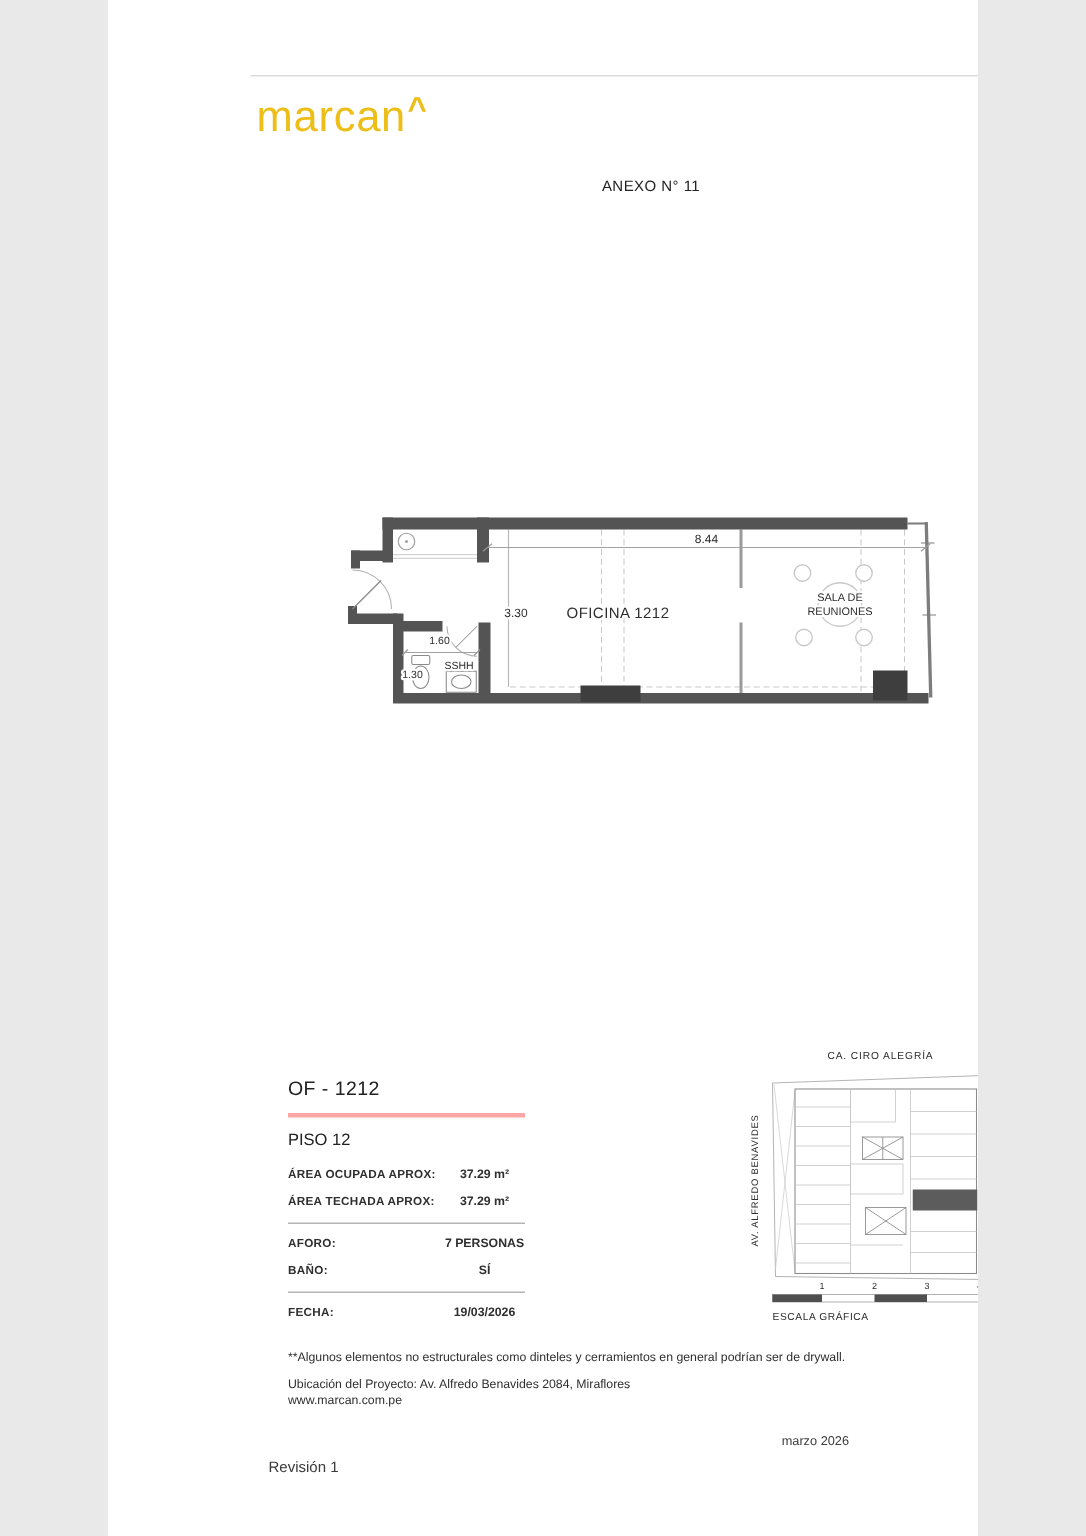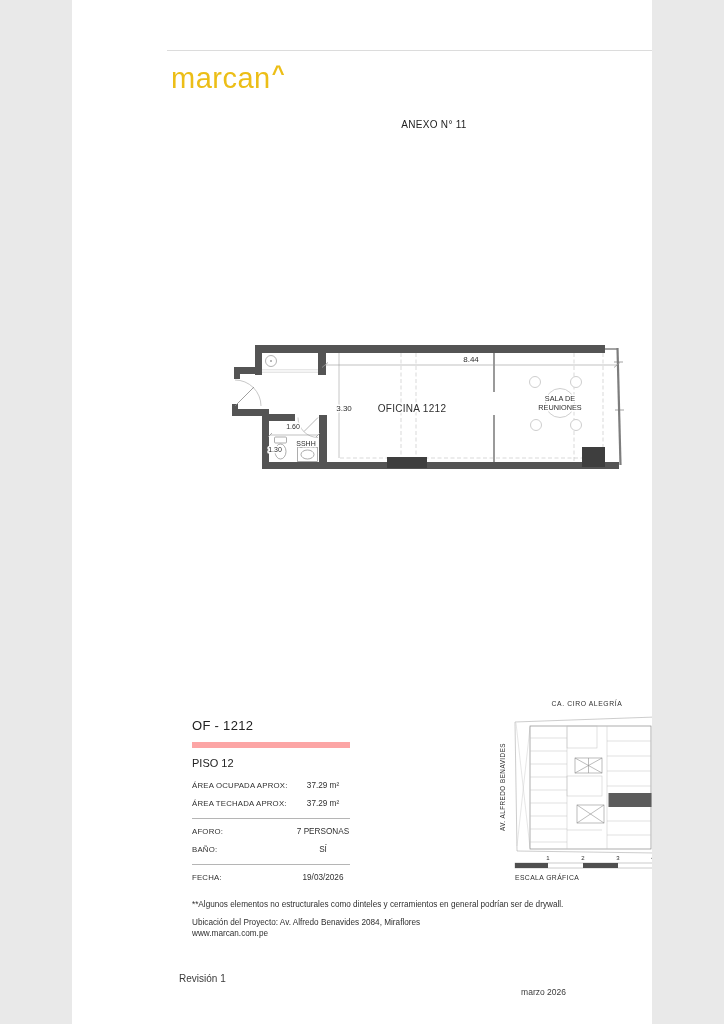--- a/index.html
+++ b/index.html
@@ -23,32 +23,32 @@
   .title .l2{margin-top:3px;}
 
   
   .plan-svg{position:absolute;left:150px;top:335px;}
   .map-svg{position:absolute;left:427px;top:696px;}
   svg text{font-family:"Liberation Sans", sans-serif;fill:#2e2e2e;}
   .halo{paint-order:stroke;stroke:#ffffff;stroke-width:3px;stroke-linejoin:round;}
 
   
   .info{position:absolute;left:120px;top:710px;width:158px;}
-  .info .unit{font-size:13px;font-weight:500;letter-spacing:.3px;color:#222;padding:8px 0 9px 0;border-bottom:6px solid #fca5a5;}
+  .info .unit{font-size:13px;font-weight:500;letter-spacing:.3px;color:#222;padding:8px 0 9px 0;border-bottom:3px solid #fca5a5;}
   .info .floor{font-size:11px;color:#222;margin:9px 0 12px 0;}
-  .row{display:flex;align-items:baseline;margin-bottom:9px;}
+  .row{display:flex;align-items:baseline;margin-bottom:9px;font-weight:bold;}
   .row .lbl{flex:0 0 104px;font-size:7.8px;letter-spacing:.2px;color:#2f2f2f;}
   .row .val{width:54px;text-align:center;font-size:8.2px;color:#2f2f2f;}
   .info .div{height:1px;background:#b5b5b5;margin:10px 0 8px 0;}
 
   
   .notes{position:absolute;left:120px;top:899px;width:508px;font-size:8.2px;line-height:11.5px;color:#2f2f2f;}
   .notes .loc{margin-top:6px;}
   .foot-left{position:absolute;left:107px;top:973px;font-size:10px;color:#3a3a3a;}
-  .foot-right{position:absolute;right:86px;top:955px;font-size:8.5px;color:#3a3a3a;margin-top:32px;}
+  .foot-right{position:absolute;right:86px;top:955px;font-size:8.5px;color:#3a3a3a;}
 </style>
 </head>
 <body>
 
 <div class="page">
 
   <div class="rule-top"></div>
   <div class="rule-right"></div>
 
   <div class="logo"><span>marcan</span><span class="caret">^</span></div>

